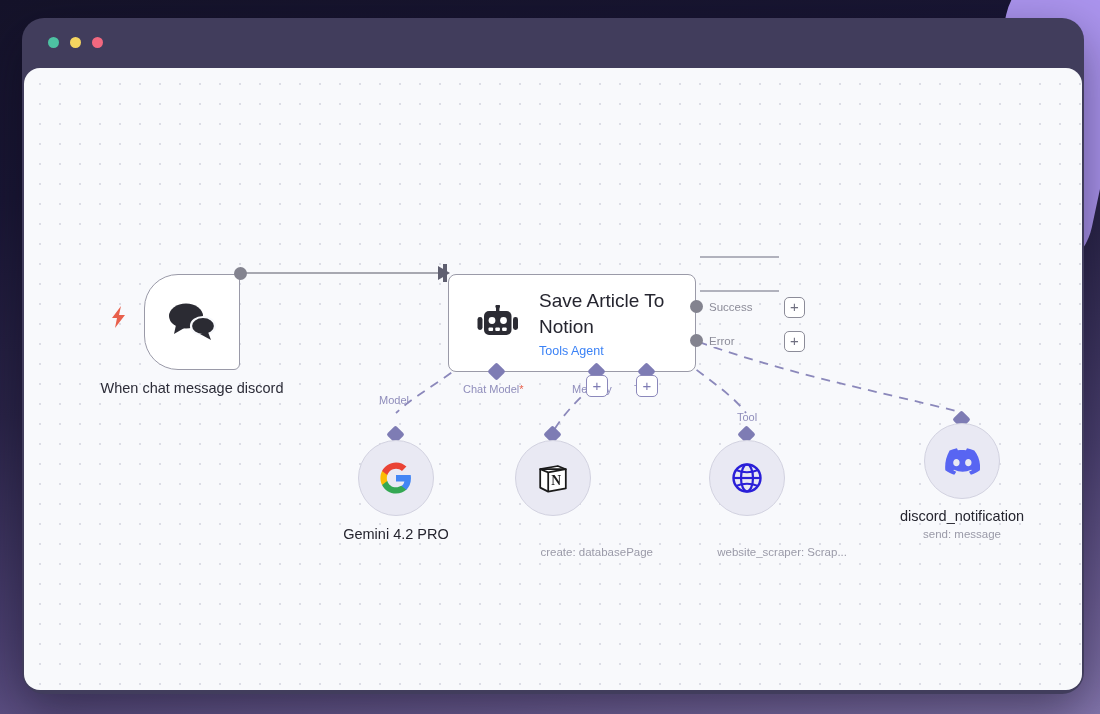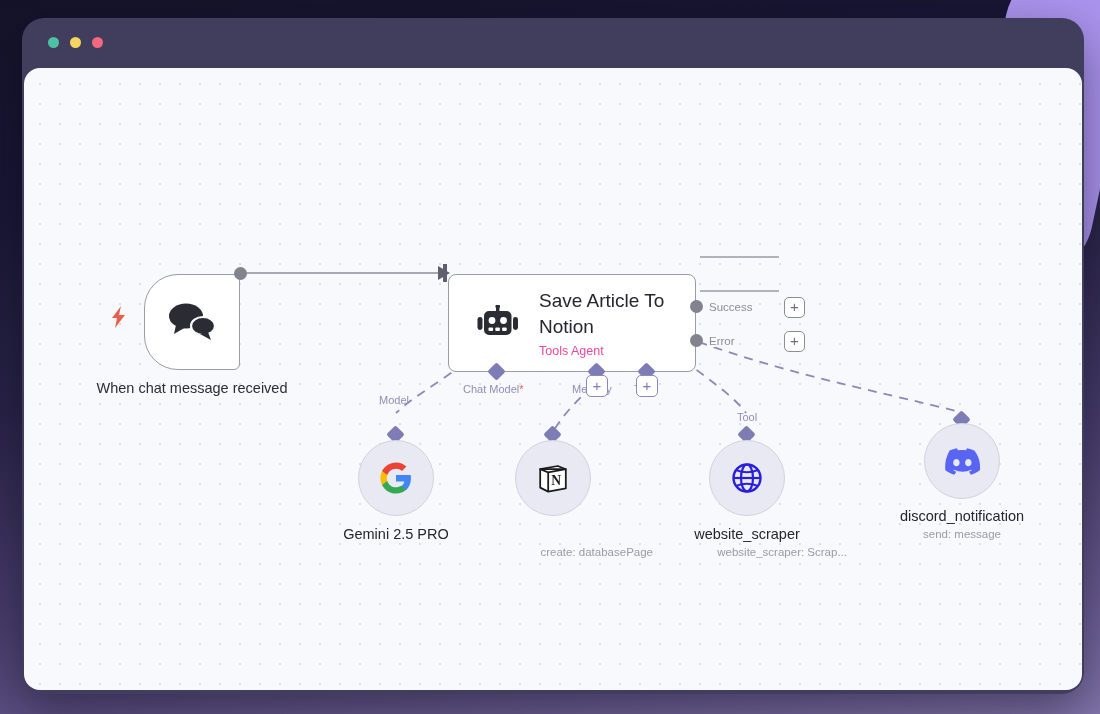--- a/index.html
+++ b/index.html
@@ -118,21 +118,21 @@
     gap: 20px;
   }
   .agent-title {
     font-size: 19px;
     color: #25252f;
     line-height: 1.33;
     max-width: 130px;
   }
   .agent-sub {
     font-size: 12.5px;
-    color: #ec4899;
+    color: #3b82f6;
     margin-top: 5px;
   }
 
   
   .out-port {
     position: absolute;
     width: 13px; height: 13px;
     background: #83838f;
     border-radius: 50%;
   }
@@ -244,21 +244,21 @@
     </svg>
 
     <div class="trigger-box">
       <svg width="56" height="42" viewBox="0 0 56 42">
         <ellipse cx="22" cy="15" rx="17" ry="12.5" fill="#2b2b33"></ellipse>
         <polygon points="12,24 10,33 22,26" fill="#2b2b33"></polygon>
         <ellipse cx="39" cy="25" rx="12" ry="9" fill="#2b2b33" stroke="#f8f9fc" stroke-width="2.2"></ellipse>
         <polygon points="44,31 47,39 36,33" fill="#2b2b33"></polygon>
       </svg>
     </div>
-    <div class="trigger-caption">When chat message received</div>
+    <div class="trigger-caption">When chat message discord</div>
 
     <span class="out-port" style="left:210px; top:199px;"></span>
 
     <div class="agent-box">
       <svg width="42" height="36" viewBox="0 0 42 36">
         <rect x="19" y="0" width="3.4" height="6" fill="#2b2b33"></rect>
         <circle cx="20.7" cy="1.6" r="2.3" fill="#2b2b33"></circle>
         <rect x="7" y="6" width="27.5" height="24" rx="5" fill="#2b2b33"></rect>
         <rect x="0.5" y="12" width="5" height="13" rx="2.4" fill="#2b2b33"></rect>
         <rect x="36" y="12" width="5" height="13" rx="2.4" fill="#2b2b33"></rect>
@@ -296,21 +296,21 @@
     <span class="port-label" style="left:355px; top:326px;">Model</span>
     <span class="diamond" style="left:365px; top:360px;"></span>
     <div class="sub-circle" style="left:334px; top:372px;">
       <svg width="34" height="34" viewBox="0 0 48 48">
         <path fill="#4285F4" d="M45.1 24.5c0-1.6-.1-3.2-.4-4.7H24v9h11.8c-.5 2.7-2.1 5-4.4 6.6v5.5h7.1c4.2-3.8 6.6-9.5 6.6-16.4z"></path>
         <path fill="#34A853" d="M24 46c6 0 11-2 14.5-5.4l-7.1-5.5c-2 1.3-4.5 2.1-7.4 2.1-5.7 0-10.6-3.9-12.3-9.1H4.3v5.7C7.8 41 15.3 46 24 46z"></path>
         <path fill="#FBBC05" d="M11.7 28.1c-.5-1.3-.7-2.7-.7-4.1s.3-2.8.7-4.1v-5.7H4.3C2.8 17.2 2 20.5 2 24s.8 6.8 2.3 9.8l7.4-5.7z"></path>
         <path fill="#EA4335" d="M24 10.8c3.2 0 6.1 1.1 8.4 3.3l6.3-6.3C35 4.2 30 2 24 2 15.3 2 7.8 7 4.3 14.2l7.4 5.7c1.7-5.2 6.6-9.1 12.3-9.1z"></path>
       </svg>
     </div>
-    <div class="sub-name" style="left:272px; top:458px; width:200px;">Gemini 2.5 PRO</div>
+    <div class="sub-name" style="left:272px; top:458px; width:200px;">Gemini 4.2 PRO</div>
     <div class="sub-desc" style="left:272px; top:478px; width:200px;"></div>
 
     <span class="diamond" style="left:522px; top:360px;"></span>
     <div class="sub-circle" style="left:491px; top:372px;">
       <svg width="32" height="32" viewBox="0 0 40 40">
         <polygon points="4,9 26,5 36,9 36,33 14,37 4,32" fill="#fff" stroke="#1a1a1a" stroke-width="2.2" stroke-linejoin="round"></polygon>
         <polygon points="4,9 14,13 36,9" fill="none" stroke="#1a1a1a" stroke-width="2.2" stroke-linejoin="round"></polygon>
         <line x1="14" y1="13" x2="14" y2="37" stroke="#1a1a1a" stroke-width="2.2"></line>
         <text x="24" y="29" font-family="Liberation Serif, serif" font-size="17" font-weight="bold" fill="#1a1a1a" text-anchor="middle">N</text>
       </svg>
@@ -321,21 +321,20 @@
     <span class="diamond" style="left:716px; top:360px;"></span>
     <div class="sub-circle" style="left:685px; top:372px;">
       <svg width="34" height="34" viewBox="0 0 34 34">
         <circle cx="17" cy="17" r="13.5" fill="none" stroke="#2a1fd8" stroke-width="2.4"></circle>
         <ellipse cx="17" cy="17" rx="6" ry="13.5" fill="none" stroke="#2a1fd8" stroke-width="2.2"></ellipse>
         <line x1="3.5" y1="17" x2="30.5" y2="17" stroke="#2a1fd8" stroke-width="2.2"></line>
         <path d="M6 9 Q17 13.5 28 9" fill="none" stroke="#2a1fd8" stroke-width="2"></path>
         <path d="M6 25 Q17 20.5 28 25" fill="none" stroke="#2a1fd8" stroke-width="2"></path>
       </svg>
     </div>
-    <div class="sub-name" style="left:623px; top:458px; width:200px;">website_scraper</div>
     <div class="sub-desc" style="left:623px; top:478px; width:200px;text-align:right;">website_scraper: Scrap...</div>
 
     <span class="diamond" style="left:931px; top:345px;"></span>
     <div class="sub-circle" style="left:900px; top:355px;">
       <svg width="36" height="28" viewBox="0 0 36 28">
         <path fill="#5865f2" d="M30.3 3.6C28 2.5 25.6 1.7 23 1.3c-.3.6-.7 1.4-1 2-2.7-.4-5.4-.4-8.1 0-.3-.6-.7-1.4-1-2-2.6.4-5 1.2-7.3 2.3C1.9 10.3.7 16.8 1.3 23.2c3.1 2.3 6.1 3.7 9 4.6.7-1 1.4-2 1.9-3.1-1-.4-2-.9-2.9-1.5.2-.2.5-.3.7-.5 5.6 2.6 11.7 2.6 17.2 0 .2.2.5.4.7.5-.9.6-1.9 1.1-2.9 1.5.6 1.1 1.2 2.1 1.9 3.1 3-.9 6-2.3 9-4.6.8-7.5-1.2-13.9-5.6-19.6zM12.4 19.3c-1.8 0-3.2-1.6-3.2-3.6s1.4-3.6 3.2-3.6 3.3 1.6 3.2 3.6c0 2-1.4 3.6-3.2 3.6zm11.9 0c-1.8 0-3.2-1.6-3.2-3.6s1.4-3.6 3.2-3.6 3.3 1.6 3.2 3.6c0 2-1.4 3.6-3.2 3.6z"></path>
       </svg>
     </div>
     <div class="sub-name" style="left:838px; top:440px; width:200px;">discord_notification</div>
     <div class="sub-desc" style="left:838px; top:460px; width:200px;">send: message</div>

